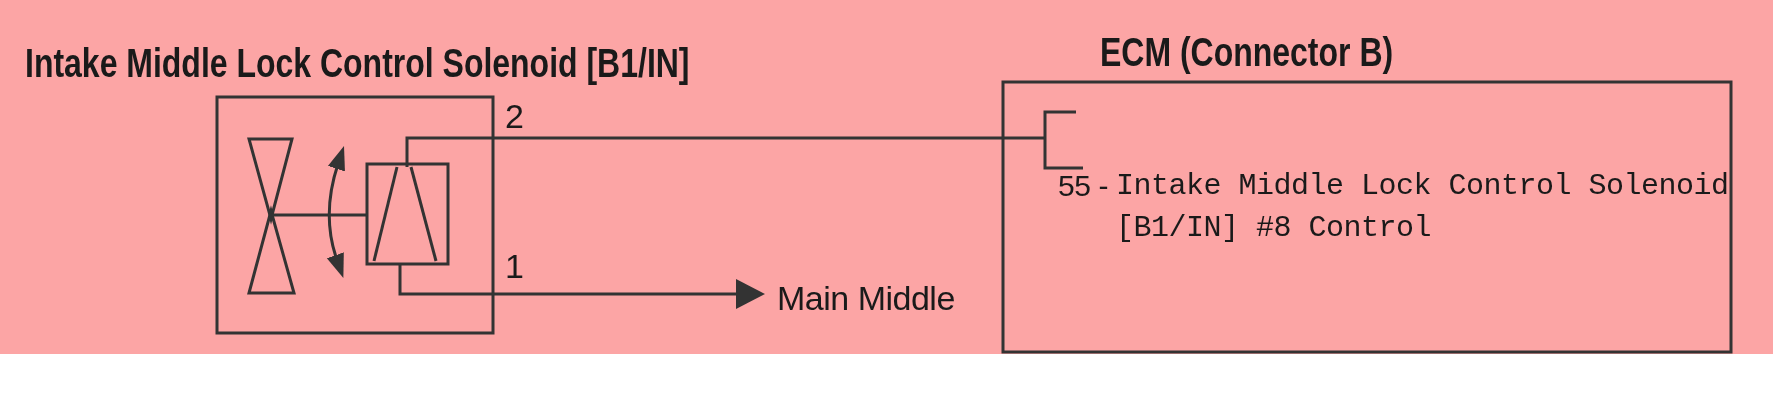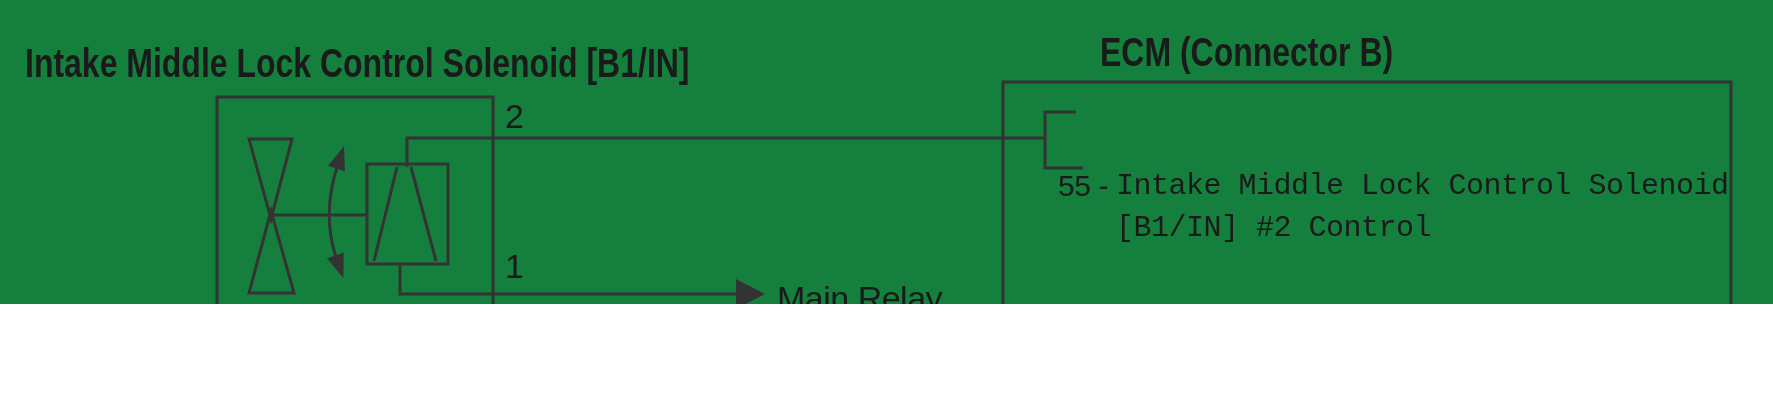--- a/index.html
+++ b/index.html
@@ -3,22 +3,22 @@
 <meta charset="utf-8">
 <style>
   html, body {
     margin: 0;
     padding: 0;
     background: #ffffff;
   }
   .canvas {
     position: relative;
     width: 1773px;
-    height: 304px;
-    background: #15803d;
+    height: 354px;
+    background: #fca5a5;
     font-family: "Liberation Sans", "DejaVu Sans", sans-serif;
     color: #1a1a1a;
     overflow: hidden;
   }
   .diagram-layer {
     position: absolute;
     left: 0;
     top: 0;
     width: 1773px;
     height: 406px;
@@ -98,24 +98,24 @@
     <polyline points="1076,112 1045,112 1045,168 1083,168" fill="none" stroke="#333333" stroke-width="3"></polyline>
   </svg>
 
   <div class="txt component-title" style="left:25px; top:43px;">Intake Middle Lock Control Solenoid [B1/IN]</div>
 
   <div class="txt component-title" style="left:1100px; top:32px;">ECM (Connector B)</div>
 
   <div class="txt pin-number-label" style="left:505px; top:99px;">2</div>
   <div class="txt pin-number-label" style="left:505px; top:249px;">1</div>
 
-  <div class="txt body-text" style="left:777px; top:281px;">Main Relay</div>
+  <div class="txt body-text" style="left:777px; top:281px;">Main Middle</div>
 
   <div class="pin-text">
     <span>55</span>
     <span class="pin-sep">-</span>
     <span class="pin-name">
       <span>Intake Middle Lock Control Solenoid</span>
-      <span>[B1/IN] #2 Control</span>
+      <span>[B1/IN] #8 Control</span>
     </span>
   </div>
 
 </div>
 
 </body></html>

